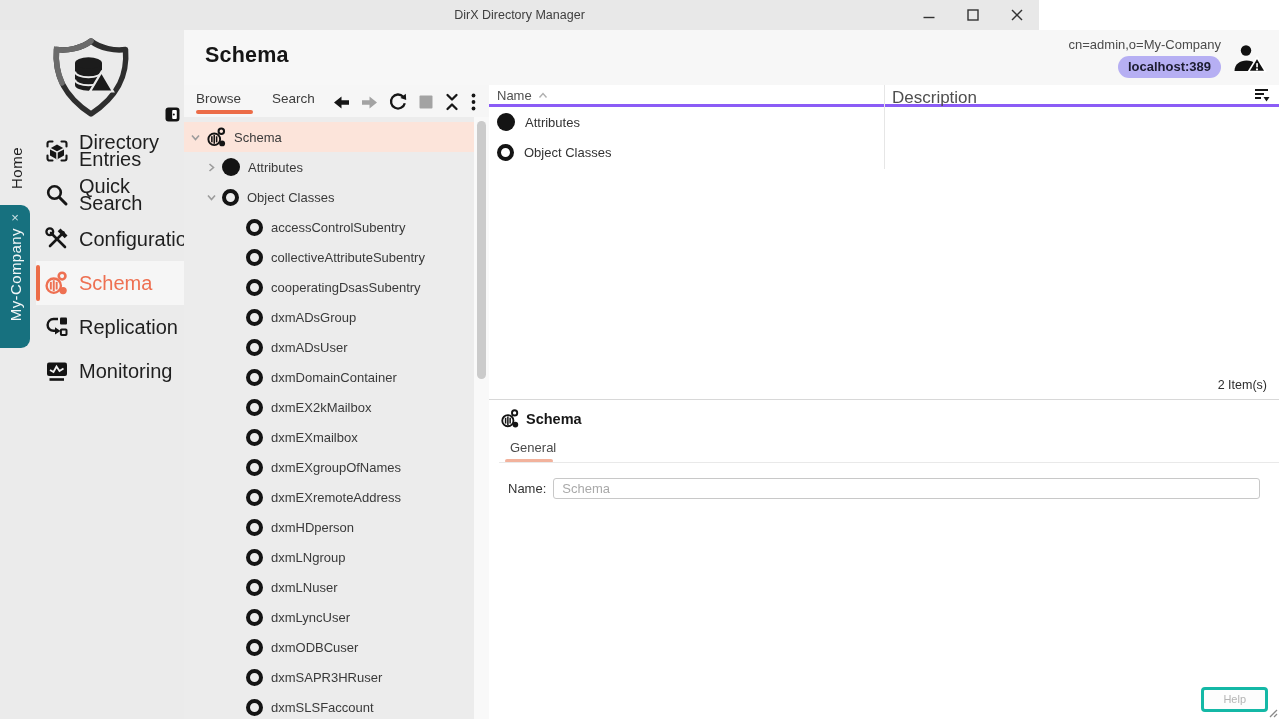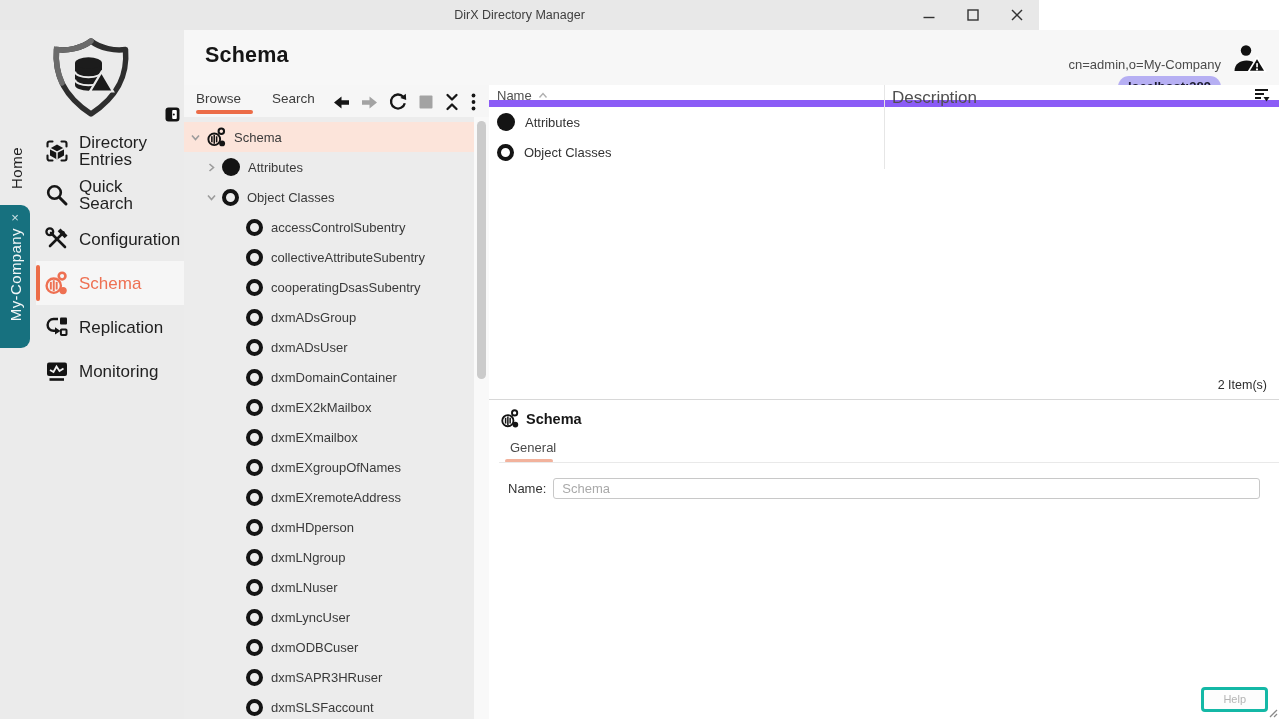--- a/index.html
+++ b/index.html
@@ -19,29 +19,29 @@
   .door-icon { position:absolute; left:165px; top:77px; }
   .home-tab { position:absolute; left:2px; top:100px; height:76px; width:28px; display:flex; align-items:center; justify-content:center;
     writing-mode:vertical-rl; transform:rotate(180deg); font-size:15px; color:#1f1f1f; letter-spacing:0.5px; }
   .company-tab { position:absolute; left:0; top:175px; width:30px; height:143px; background:#17717f; border-radius:0 9px 9px 0;
     display:flex; flex-direction:column; align-items:center; }
   .company-close { color:#cfe2e5; font-size:13px; line-height:13px; margin-top:6px; cursor:default; }
   .company-label { writing-mode:vertical-rl; transform:rotate(180deg); color:#f2f7f8; font-size:15px; margin-top:4px; letter-spacing:0.4px; }
   .menu { position:absolute; left:36px; right:0; top:99px; }
   .menu-item { position:relative; height:44px; display:flex; align-items:center; cursor:pointer; }
   .menu-item .mi-icon { width:26px; height:26px; margin-left:8px; flex:none; color:#161616; }
-  .menu-item .mi-label { margin-left:9px; font-size:17px; line-height:17px; color:#1f1f1f; max-width:100px; }
+  .menu-item .mi-label { margin-left:9px; font-size:20px; line-height:17px; color:#1f1f1f; max-width:100px; }
   .menu-item.active { background:#f6f6f6; }
   .menu-item.active::before { content:""; position:absolute; left:0; top:4px; bottom:4px; width:4px; border-radius:2px; background:#ec6c47; }
   .menu-item.active .mi-icon, .menu-item.active .mi-label { color:#ee7052; }
 
   
   .page-header { position:absolute; left:184px; top:30px; right:0; height:55px; background:#f7f7f7; }
   .page-title { position:absolute; left:21px; top:13px; font-size:21.5px; font-weight:bold; color:#161616; letter-spacing:0.2px; }
-  .conn { position:absolute; right:58px; top:7px; text-align:right;margin-top:20px; }
+  .conn { position:absolute; right:58px; top:7px; text-align:right; }
   .conn-dn { font-size:13px; color:#4b4b4b; }
   .conn-badge { display:inline-block; margin-top:4px; background:#b6aff3; border-radius:11px; padding:3px 10px 4px;
     font-size:13px; font-weight:bold; color:#1c1c30; }
   .user-icon { position:absolute; right:11px; top:13px; }
 
   
   .tree-panel { position:absolute; left:184px; top:85px; width:305px; bottom:0; background:#f6f6f6; }
   .tabs-row { position:relative; height:32px; }
   .ptab { position:absolute; top:6px; font-size:13.5px; color:#3c3c3c; cursor:pointer; }
   .ptab.browse { left:12px; } .ptab.search { left:88px; }
@@ -56,21 +56,21 @@
   .lvl0 { padding-left:6px; } .lvl1 { padding-left:22px; } .lvl2 { padding-left:62px; }
   .hive-sm { width:22px; height:22px; color:#131313; margin-right:6px; flex:none; }
   .dot-filled { width:18px; height:18px; border-radius:50%; background:#141414; margin-right:8px; flex:none; }
   .dot-ring { width:17px; height:17px; border-radius:50%; border:4px solid #141414; background:transparent; margin-right:8px; flex:none; }
   .scroll-gutter { position:absolute; right:0; top:32px; width:15px; bottom:0; background:#f9f9f9; }
   .scroll-thumb { position:absolute; left:3px; top:4px; width:9px; height:258px; border-radius:5px; background:#cbcbcb; }
 
   
   .right-panel { position:absolute; left:489px; top:85px; right:0; bottom:0; background:#fff; }
   .table-section { position:absolute; left:0; right:0; top:0; height:315px; border-bottom:1px solid #d8d8d8; }
-  .thead { position:relative; height:22px; border-bottom:7px solid #8b5cf6; }
+  .thead { position:relative; height:22px; border-bottom:3px solid #8b5cf6; }
   .th-name { position:absolute; left:8px; top:3px; font-size:13px; color:#4f4f4f; }
   .sort-ind { position:absolute; left:49px; top:7px; }
   .th-desc { position:absolute; left:403px; top:3px; font-size:17px; color:#4f4f4f; }
   .filter-icon { position:absolute; right:9px; top:2px; cursor:pointer; }
   .col-divider { position:absolute; left:395px; top:0; height:84px; width:1px; background:#e6e6e6; }
   .trow { height:30px; display:flex; align-items:center; padding-left:8px; font-size:13px; color:#333; cursor:pointer; }
   .trow .dot-filled, .trow .dot-ring { margin-right:10px; }
   .count-label { position:absolute; right:12px; bottom:7px; font-size:12.5px; color:#2e2e2e; }
 
   .detail-section { position:absolute; left:0; right:0; top:315px; bottom:0; }

